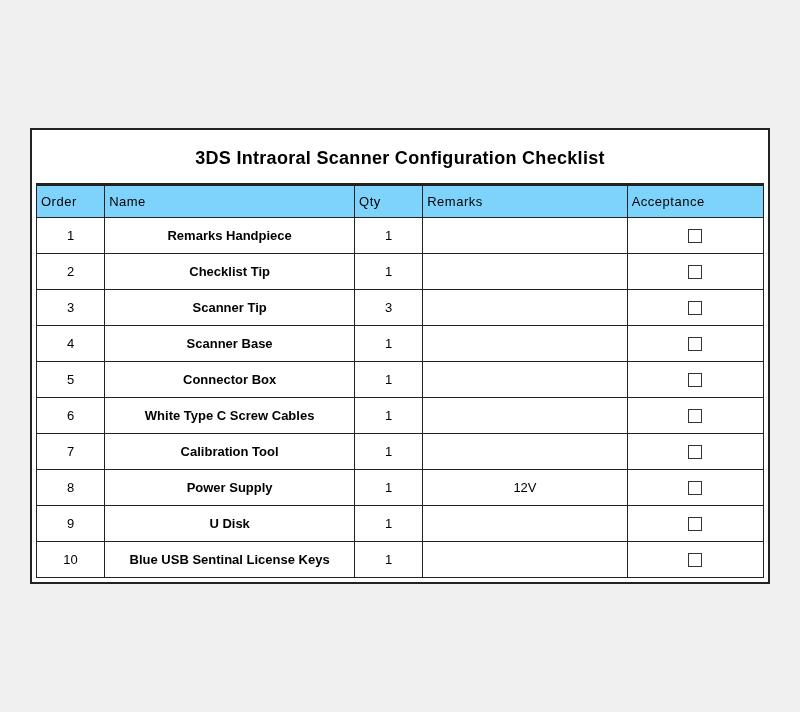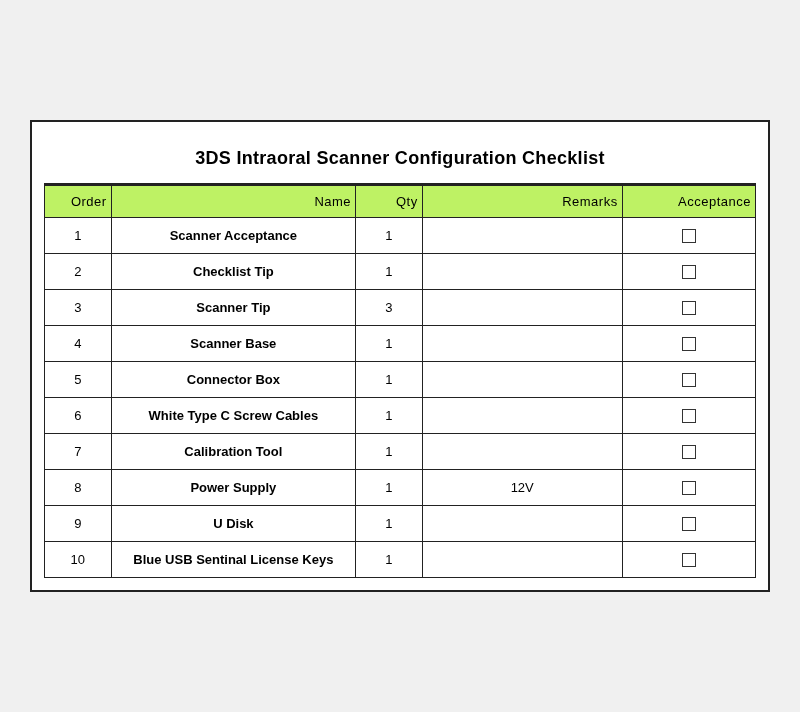--- a/index.html
+++ b/index.html
@@ -15,45 +15,45 @@
       align-items: center;
       min-height: 712px;
       width: 800px;
       font-family: Arial, sans-serif;
     }
 
     .checklist-container {
       background: #fff;
       border: 2px solid #222;
       width: 740px;
-      padding: 12px;
+      padding: 4px;
     }
 
     .checklist-title {
       text-align: center;
       font-size: 18px;
       font-weight: bold;
       padding: 14px 10px;
       border-bottom: 2px solid #222;
       letter-spacing: 0.3px;
     }
 
     table {
       width: 100%;
       border-collapse: collapse;
     }
 
     thead tr th {
       border: 1px solid #222;
       padding: 8px 4px;
-      text-align: right;
+      text-align: left;
       font-size: 13px;
       font-weight: normal;
       letter-spacing: 0.5px;
-      background: #bef264;
+      background: #7dd3fc;
     }
 
     tbody tr td {
       border: 1px solid #222;
       padding: 10px 4px;
       text-align: center;
       font-size: 13px;
       vertical-align: middle;
     }
 
@@ -92,21 +92,21 @@
         <th class="col-order">Order</th>
         <th class="col-name">Name</th>
         <th class="col-qty">Qty</th>
         <th class="col-remarks">Remarks</th>
         <th class="col-acceptance">Acceptance</th>
       </tr>
     </thead>
     <tbody id="table-body">
     <tr>
           <td class="col-order">1</td>
-          <td class="col-name name-cell">Scanner Acceptance</td>
+          <td class="col-name name-cell">Remarks Handpiece</td>
           <td class="col-qty">1</td>
           <td class="col-remarks"></td>
           <td class="col-acceptance">
             <div class="checkbox-cell">
               <span class="checkbox-box"></span>
             </div>
           </td>
         </tr>
         <tr>
           <td class="col-order">2</td>

